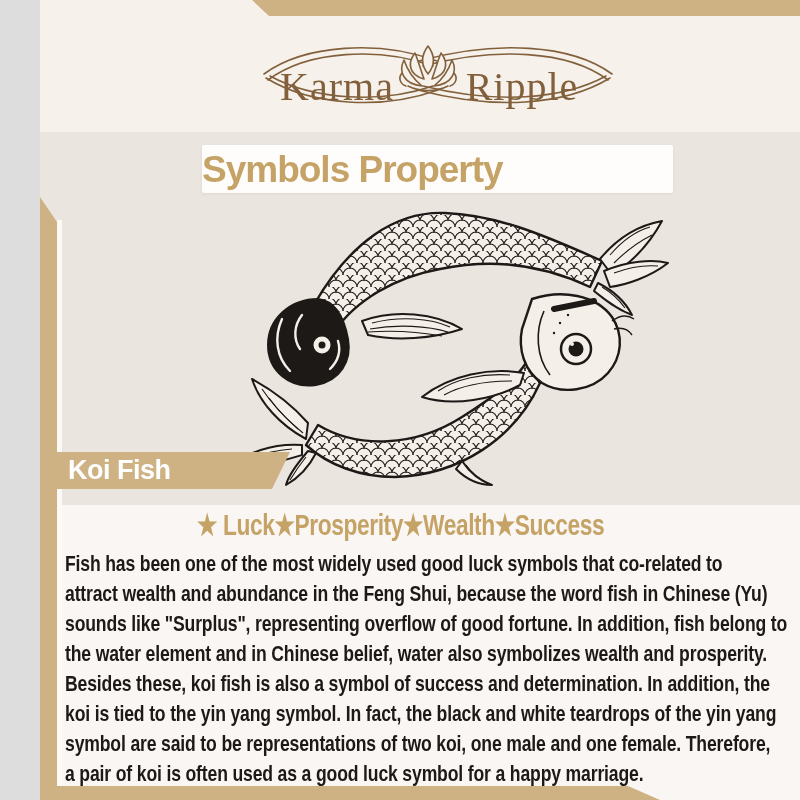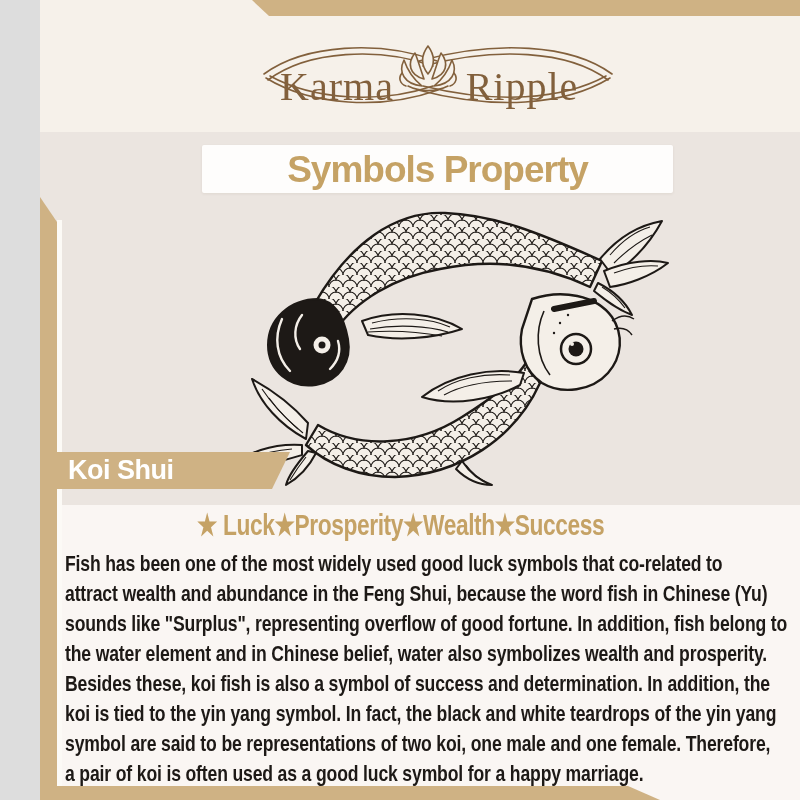--- a/index.html
+++ b/index.html
@@ -21,21 +21,21 @@
   .gap-right{left:776px;top:16px;width:7px;height:552px;background:#fcfaf6;}
 
   .logo-svg{left:190px;top:34px;}
   .brand-text{font-family:"Liberation Serif",serif;font-size:40px;fill:var(--brown);letter-spacing:1px;}
   .swash{stroke:var(--brown);stroke-width:1.6;fill:none;stroke-linecap:round;}
   .lotus{stroke:var(--brown);stroke-width:1.6;fill:var(--cream);stroke-linejoin:round;}
   .lotus-line{stroke:var(--brown);stroke-width:1.6;fill:none;stroke-linecap:round;}
 
   .heading-box{left:162px;top:145px;width:471px;height:48px;background:var(--white);
       border-radius:2px;box-shadow:0 1px 3px rgba(90,70,40,.08);z-index:1;}
-  .heading-text{width:100%;height:48px;line-height:49px;text-align:center;
+  .heading-text{width:100%;height:48px;line-height:49px;text-align:left;
       font-size:37px;font-weight:bold;color:var(--gold);letter-spacing:-1px;}
 
   .fish-svg{left:170px;top:203px;z-index:1;}
   .ink{stroke:var(--ink);fill:none;}
   .blade{fill:var(--fishbg);stroke:var(--ink);stroke-width:2;stroke-linejoin:round;}
   .stripe{stroke:var(--ink);stroke-width:1.1;fill:none;}
   .wmark{stroke:var(--fishbg);stroke-width:2.4;fill:none;stroke-linecap:round;}
 
   .koi-banner{left:17px;top:452px;width:233px;height:37px;background:var(--tan);z-index:3;
       clip-path:polygon(0 0,233px 0,215px 37px,0 37px);}
@@ -170,21 +170,21 @@
         <circle cx="358" cy="112" r="1.2" fill="var(--ink)"></circle>
         <circle cx="344" cy="130" r="1.2" fill="var(--ink)"></circle>
         <circle cx="366" cy="146" r="15" fill="var(--fishbg)" stroke="var(--ink)" stroke-width="2.5"></circle>
         <circle cx="366" cy="146" r="7.5" fill="var(--ink)"></circle>
         <circle cx="362" cy="141" r="2" fill="var(--fishbg)"></circle>
       </g>
     </g>
   </svg>
 
   <div class="abs koi-banner">
-    <div class="koi-banner-label">Koi Shui</div>
+    <div class="koi-banner-label">Koi Fish</div>
   </div>
 
   <div class="abs tagline" style="transform: scaleX(0.7842);">★ Luck★Prosperity★Wealth★Success</div>
 
   <div class="abs body-text">
     <div class="body-line" style="transform: scaleX(0.8);">Fish has been one of the most widely used good luck symbols that co-related to</div>
     <div class="body-line" style="transform: scaleX(0.8);">attract wealth and abundance in the Feng Shui, because the word fish in Chinese (Yu)</div>
     <div class="body-line" style="transform: scaleX(0.8);">sounds like "Surplus", representing overflow of good fortune. In addition, fish belong to</div>
     <div class="body-line" style="transform: scaleX(0.8);">the water element and in Chinese belief, water also symbolizes wealth and prosperity.</div>
     <div class="body-line" style="transform: scaleX(0.8);">Besides these, koi fish is also a symbol of success and determination. In addition, the</div>

